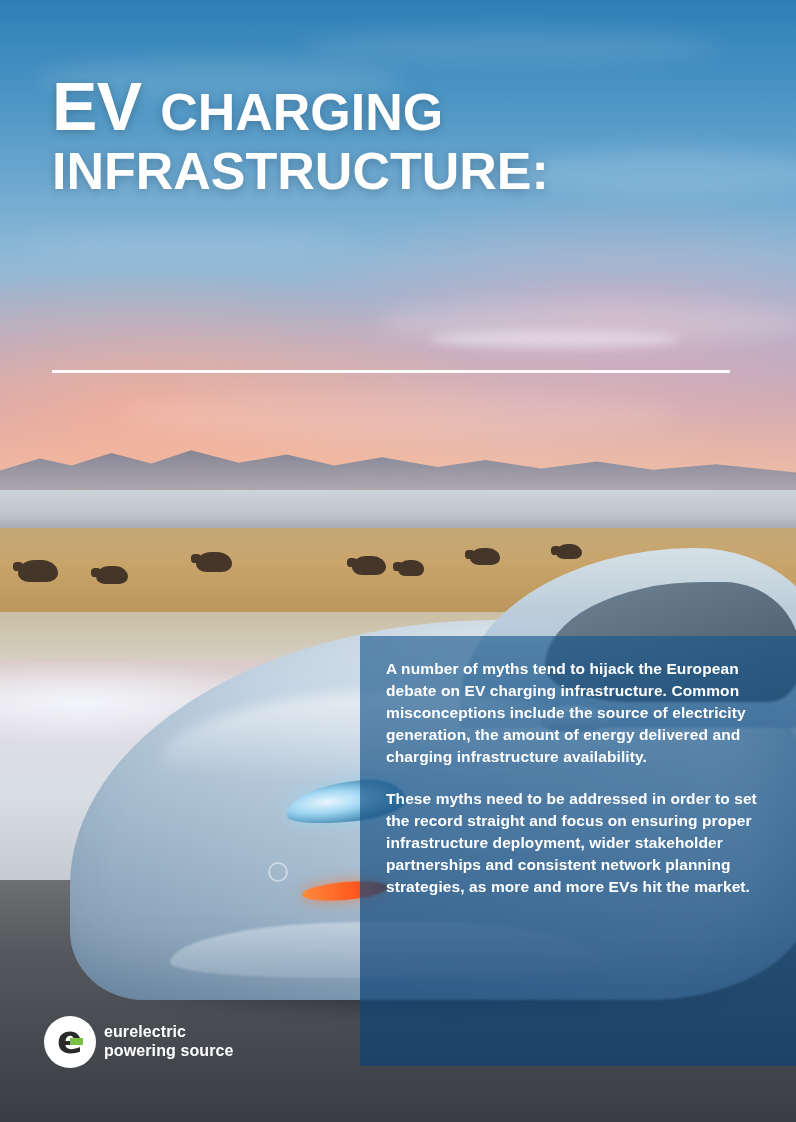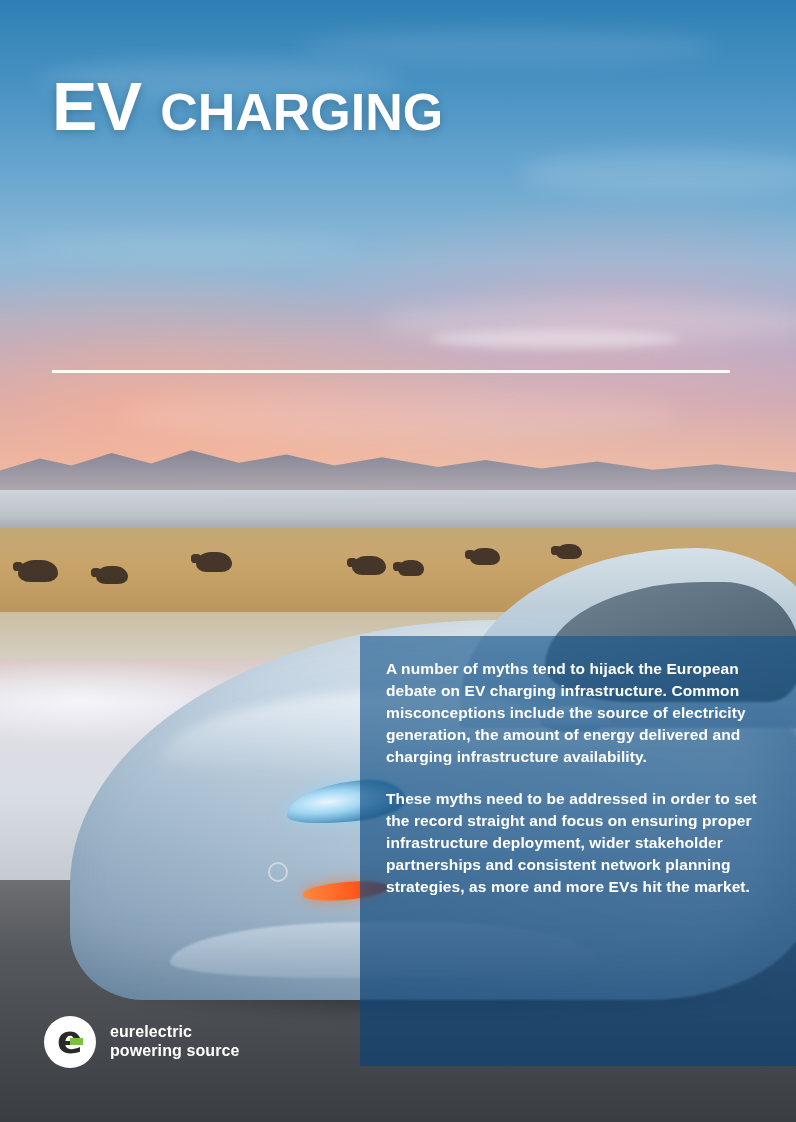--- a/index.html
+++ b/index.html
@@ -269,21 +269,21 @@
     vertical-align: super;
   }
 
   
   .logo {
     position: absolute;
     left: 44px;
     bottom: 54px;
     display: flex;
     align-items: center;
-    gap: 14px;
+    gap: 8px;
   }
   .logo-circle {
     width: 52px;
     height: 52px;
     border-radius: 50%;
     background: #ffffff;
     display: flex;
     align-items: center;
     justify-content: center;
     position: relative;
@@ -350,20 +350,23 @@
     <div class="bumper"></div>
     <div class="headlight"></div>
     <div class="turnlight"></div>
     <div class="logo-mark"></div>
   </div>
 
   <div class="heading">
     <div class="title-line l1">
       <span class="big">EV</span><span class="big">&nbsp;</span><span class="caps">CHARGING</span>
     </div>
+    <div class="title-line l2">
+      <span class="caps">INFRASTRUCTURE:</span>
+    </div>
   </div>
   <div class="rule"></div>
 
   <div class="panel">
     <div class="panel-inner">
       <p>A  number of myths tend to hijack the European debate on EV charging infrastructure. Common misconceptions include the source of electricity generation, the amount of energy delivered and charging infrastructure availability.</p>
       <p>These myths need to be addressed in order to set the record straight and focus on ensuring proper infrastructure deployment, wider stakeholder partnerships and consistent network planning strategies, as more and more EVs hit the market.</p>
     </div>
   </div>
 

